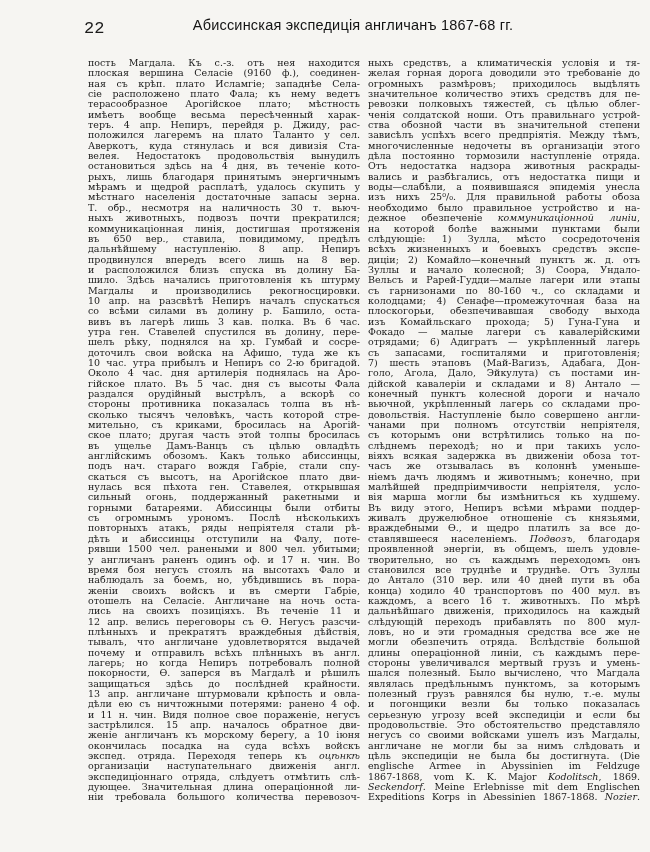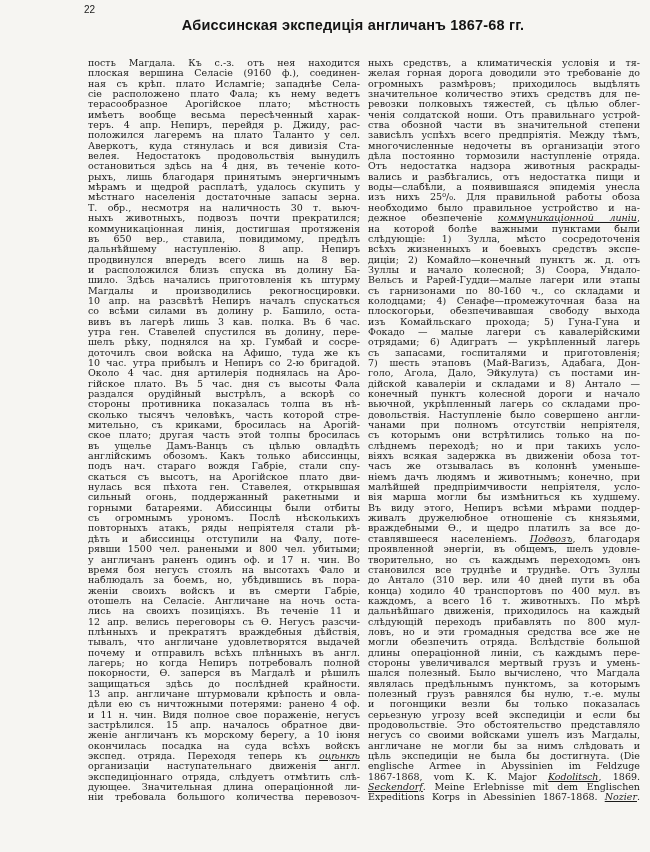--- a/index.html
+++ b/index.html
@@ -5,48 +5,48 @@
   html,body{margin:0;padding:0;}
   .page{
     position:relative;
     width:650px;height:852px;
     background:#f6f5f2;
     font-family:"DejaVu Serif", serif;
     color:#1b1b1b;
     overflow:hidden;
   }
   .page-number{
-    position:absolute;left:84px;top:3px;
-    font-size:10px;line-height:14px;
-    font-family:Liberation Sans, sans-serif;
+    position:absolute;left:84px;top:22px;
+    font-size:17px;line-height:14px;
+    font-family:Liberation Mono, monospace;
   }
   .running-title{
     position:absolute;left:66px;top:17px;width:574px;
     text-align:center;
     font-family:"Liberation Sans", sans-serif;
-    font-weight:bold;
+    font-weight:normal;
     font-size:14.5px;line-height:17px;
     letter-spacing:0.2px;
     color:#141414;
   }
   .col{
     position:absolute;top:58px;width:272px;
   }
   .col-left{left:88px;}
   .col-right{left:368px;}
   .tline{
     font-size:9.5px;
     line-height:10.35px;
     text-align:justify;
     text-align-last:justify;
     white-space:normal;
     height:10.35px;
     overflow:hidden;
   }
-  .tline i{font-style:italic;text-decoration:underline;}
+  .tline i{font-style:italic;}
 </style>
 </head>
 <body>
 
 <div class="page">
   <div class="page-number">22</div>
   <div class="running-title">Абиссинская экспедиція англичанъ 1867-68 гг.</div>
   <div class="col col-left">
       <div class="tline">пость Магдала. Къ с.-з. отъ нея находится</div>
       <div class="tline">плоская вершина Селасіе (9160 ф.), соединен-</div>

